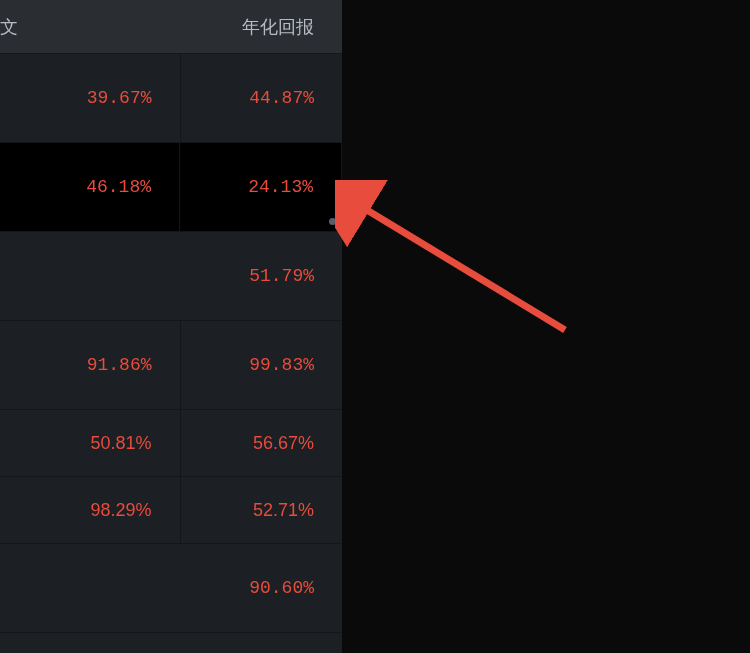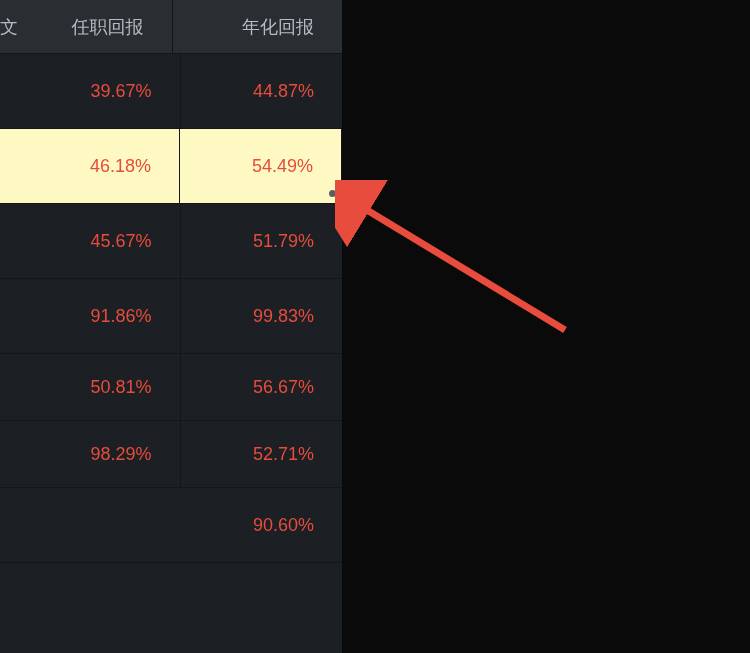--- a/index.html
+++ b/index.html
@@ -40,23 +40,23 @@
       flex: 0 0 18px;
       padding-right: 0;
       justify-content: center;
       border-right: none;
     }
     .header-cell:last-child { border-right: none; padding-left: 16px; }
     .data-row {
       display: flex;
       border-bottom: 1px solid #14161a;
     }
-    .data-row.h-tall { height: 75px; }
+    .data-row.h-tall { height: 89px; font-family: Liberation Mono, monospace; }
     .data-row.h-med { height: 67px; }
-    .data-row.highlighted { background: #fef9c3; position: relative; }
+    .data-row.highlighted { background: #000000; position: relative; }
     .data-cell {
       flex: 1;
       display: flex;
       align-items: center;
       justify-content: flex-end;
       padding-right: 28px;
       color: #e74c3c;
       font-size: 18px;
       font-weight: 400;
       border-right: 1px solid #14161a;
@@ -82,38 +82,36 @@
       top: 180px;
       pointer-events: none;
     }
   </style>
 </head>
 <body>
 
 <div class="panel">
   <div class="header-row">
     <div class="header-cell first">文</div>
-    <div class="header-cell">任职回报</div>
     <div class="header-cell">年化回报</div>
   </div>
   <div id="rows-container">
       <div class="data-row h-tall">
         <div class="data-cell first"></div>
         <div class="data-cell">39.67%</div>
         <div class="data-cell">44.87%</div>
       </div>
       <div class="data-row h-tall highlighted">
         <div class="data-cell first"></div>
         <div class="data-cell">46.18%</div>
-        <div class="data-cell">54.49%</div>
+        <div class="data-cell">24.13%</div>
         <div class="dot"></div>
       </div>
       <div class="data-row h-tall">
         <div class="data-cell first"></div>
-        <div class="data-cell">45.67%</div>
         <div class="data-cell">51.79%</div>
       </div>
       <div class="data-row h-tall">
         <div class="data-cell first"></div>
         <div class="data-cell">91.86%</div>
         <div class="data-cell">99.83%</div>
       </div>
       <div class="data-row h-med">
         <div class="data-cell first"></div>
         <div class="data-cell">50.81%</div>

